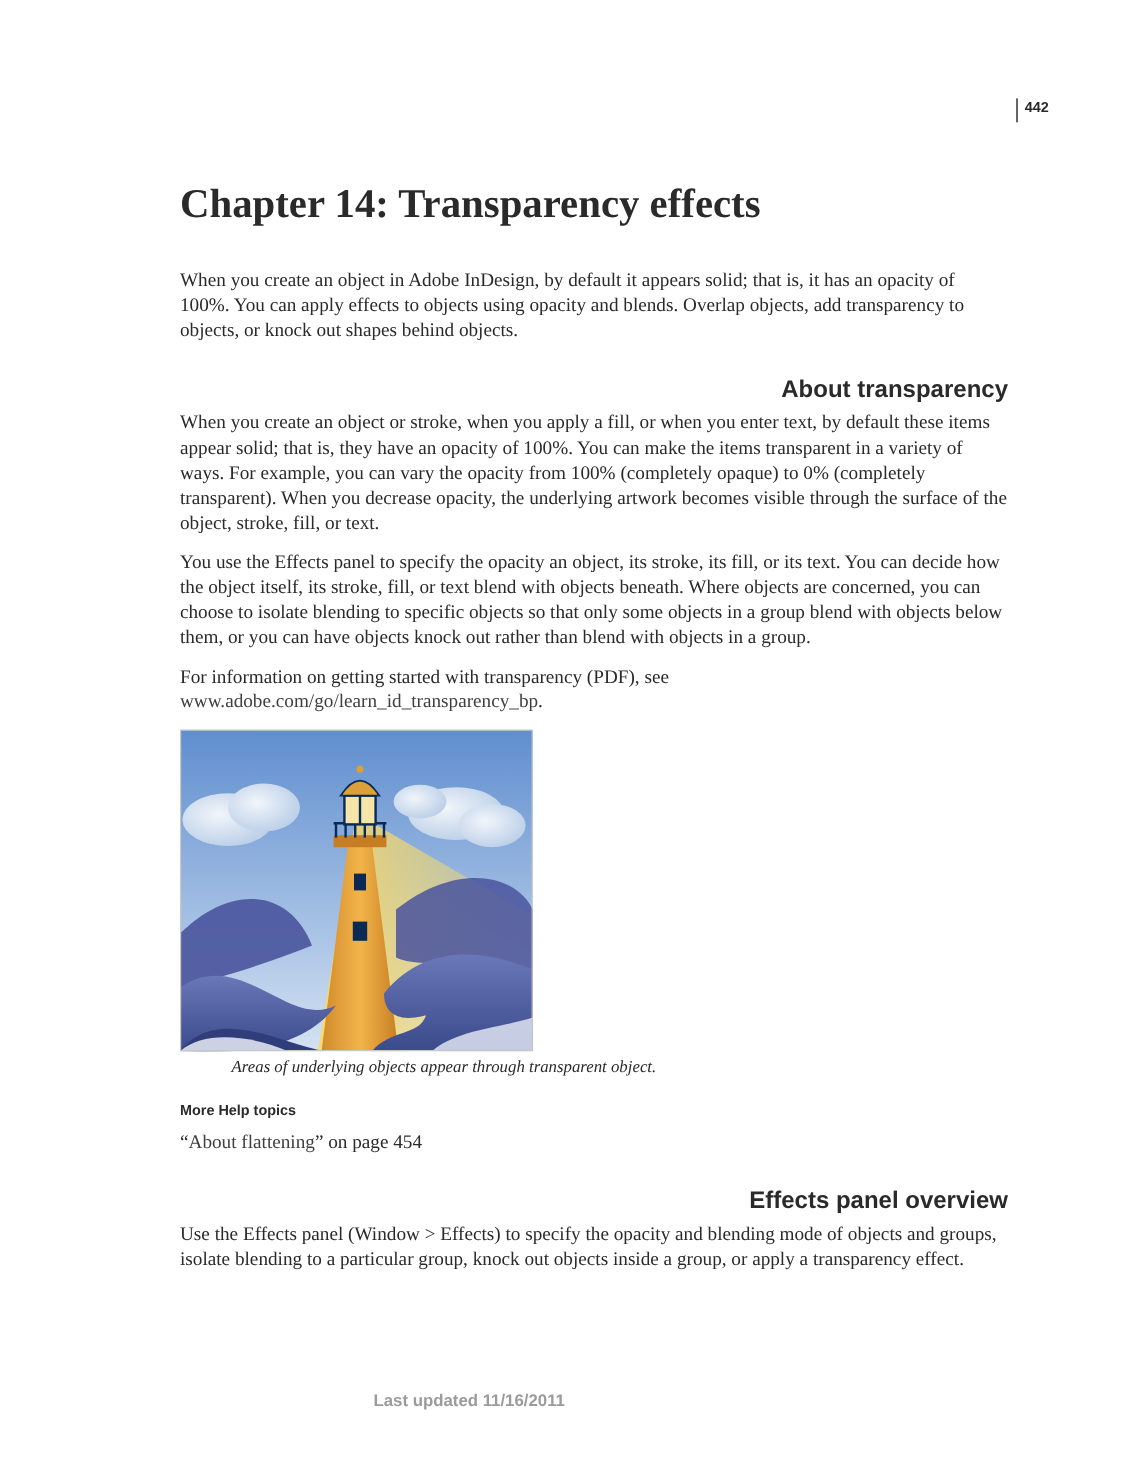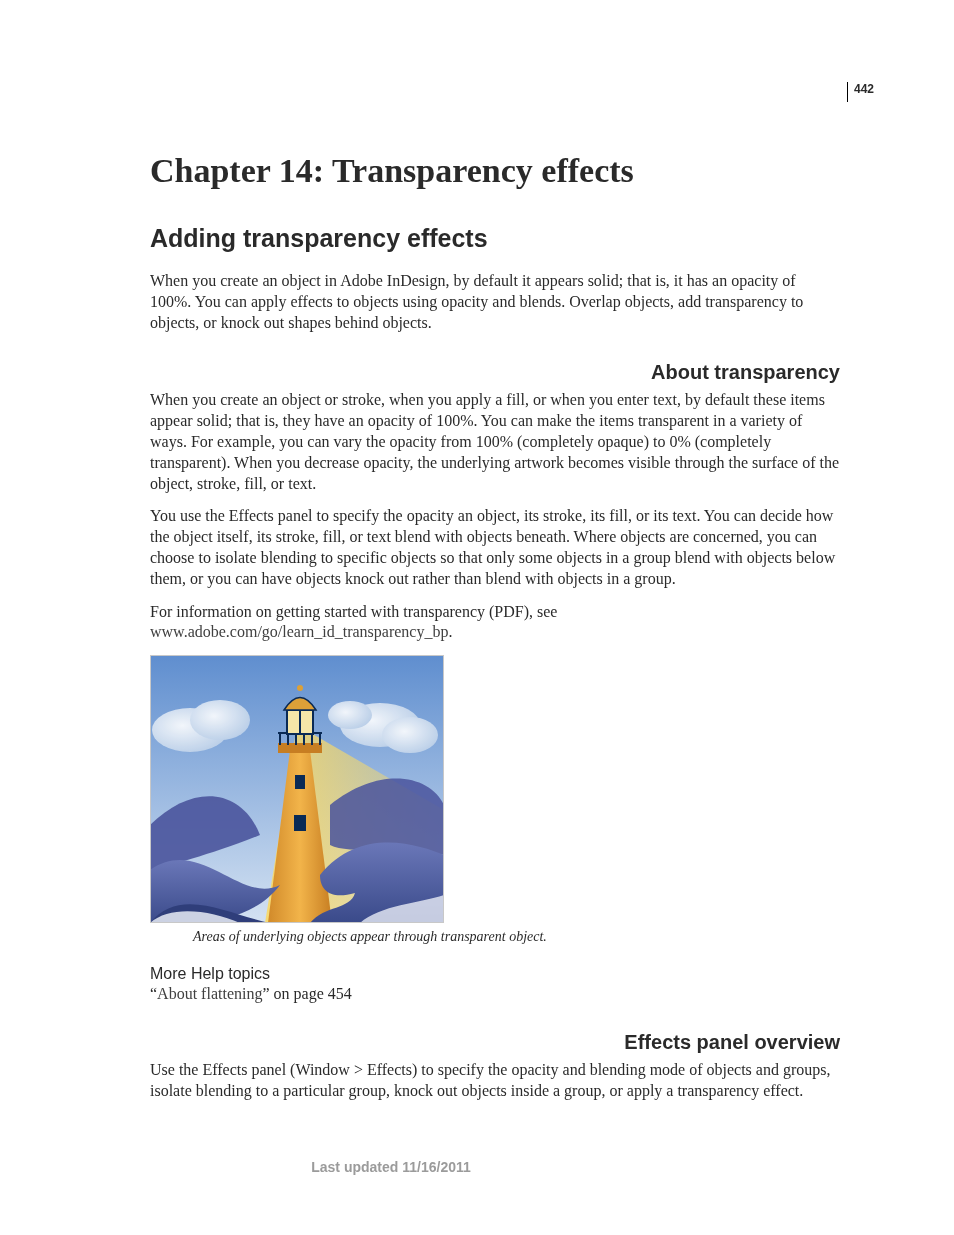--- a/index.html
+++ b/index.html
@@ -68,23 +68,23 @@
   .figure svg { display: block; }
   .figure-caption {
     font-style: italic;
     font-size: 14px;
     margin-top: 4px;
     margin-bottom: 20px;
     margin-left: 43px;
   }
   h4.more-help {
     font-family: "Myriad Pro", "Helvetica Neue", Arial, sans-serif;
-    font-weight: 400;
-    font-size: 16px;
-    margin-bottom: 2px;
+    font-weight: 700;
+    font-size: 12px;
+    margin-bottom: 12px;
   }
   .help-item {
     font-size: 16px;
     margin-bottom: 20px;
   }
   .footer {
     position: absolute;
     bottom: 60px;
     left: 0;
     width: 782px;
@@ -99,21 +99,20 @@
 <body>
 
 <div class="page-number-wrap">
   <span class="page-number">442</span>
 </div>
 
 <div class="content">
 
   <h1 class="chapter-title">Chapter 14: Transparency effects</h1>
 
-  <h2 class="section-title">Adding transparency effects</h2>
 
   <p class="body">When you create an object in Adobe InDesign, by default it appears solid; that is, it has an opacity of 100%. You can apply effects to objects using opacity and blends. Overlap objects, add transparency to objects, or knock out shapes behind objects.</p>
 
   <h3 class="sub-title">About transparency</h3>
   <p class="body">When you create an object or stroke, when you apply a fill, or when you enter text, by default these items appear solid; that is, they have an opacity of 100%. You can make the items transparent in a variety of ways. For example, you can vary the opacity from 100% (completely opaque) to 0% (completely transparent). When you decrease opacity, the underlying artwork becomes visible through the surface of the object, stroke, fill, or text.</p>
   <p class="body">You use the Effects panel to specify the opacity an object, its stroke, its fill, or its text. You can decide how the object itself, its stroke, fill, or text blend with objects beneath. Where objects are concerned, you can choose to isolate blending to specific objects so that only some objects in a group blend with objects below them, or you can have objects knock out rather than blend with objects in a group.</p>
   <p class="body">
     <span>For information on getting started with transparency (PDF), see </span><a class="doc-link" href="#">www.adobe.com/go/learn_id_transparency_bp</a><span>.</span>
   </p>
 

